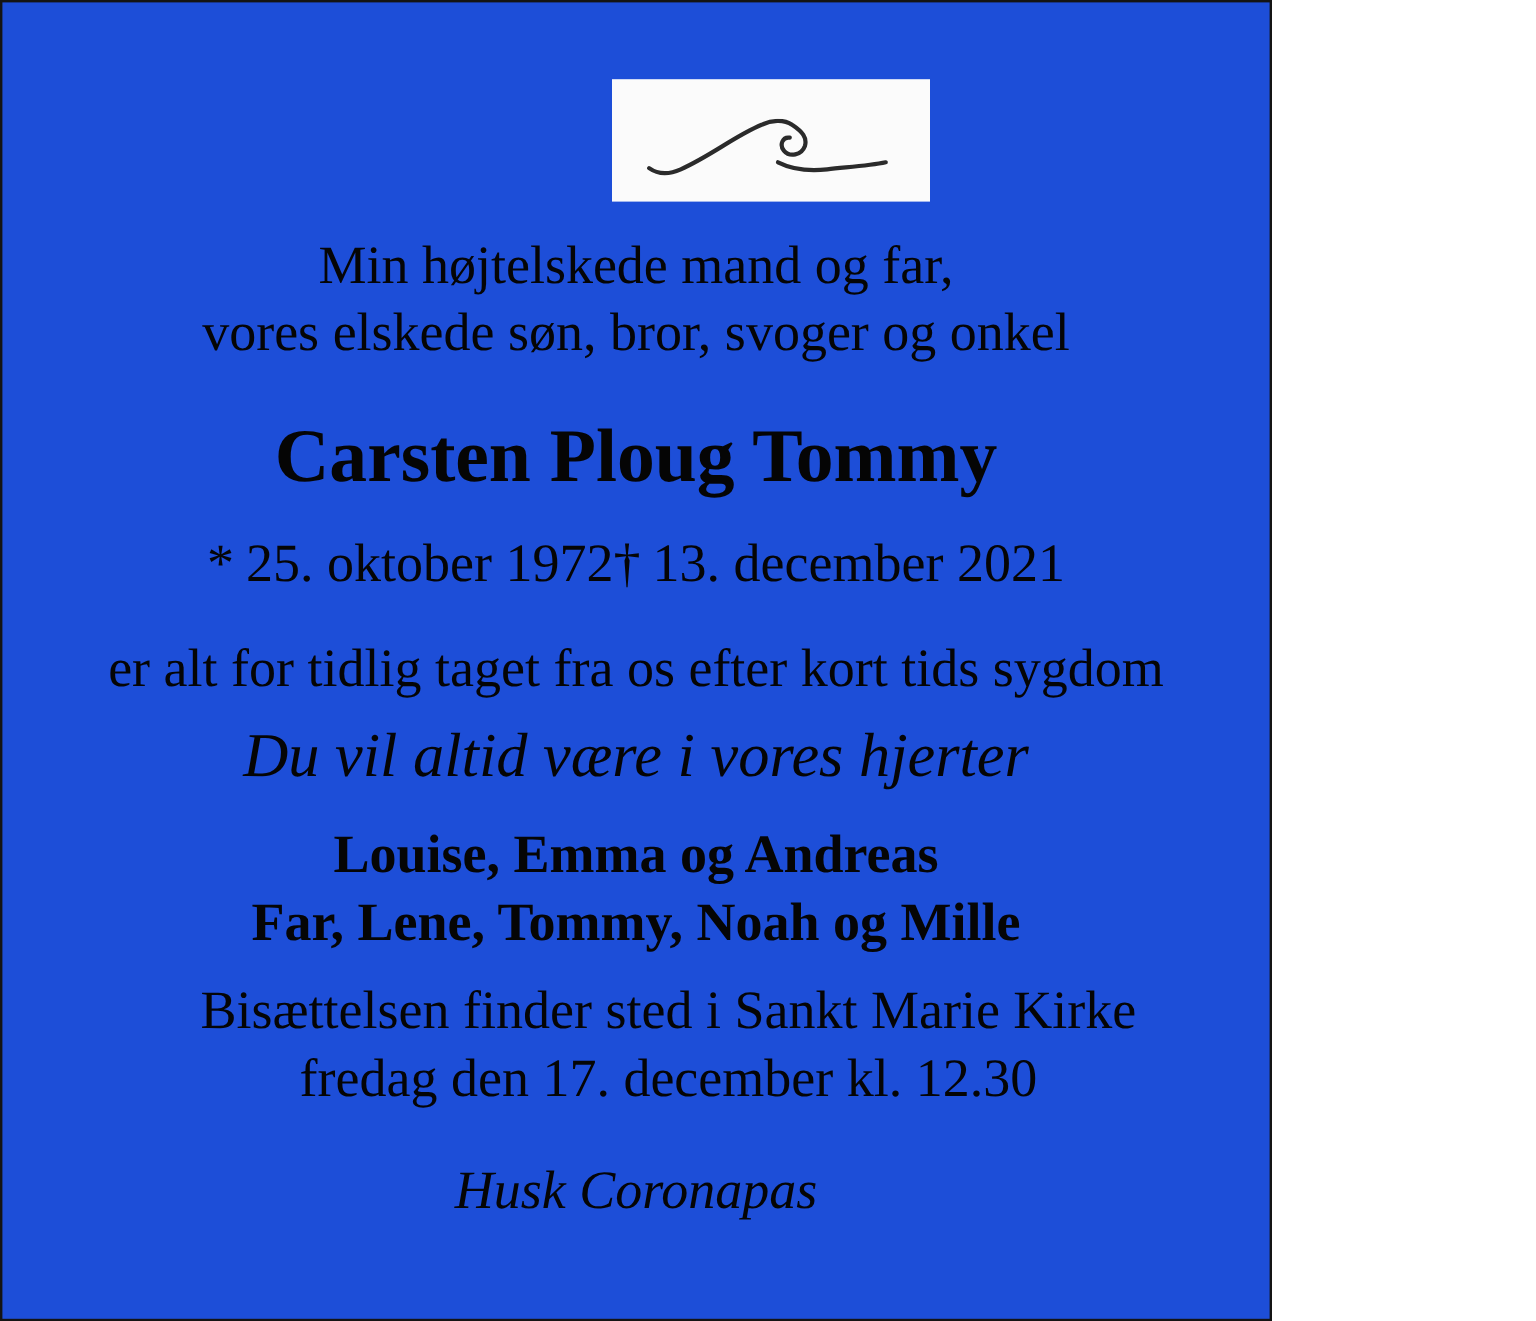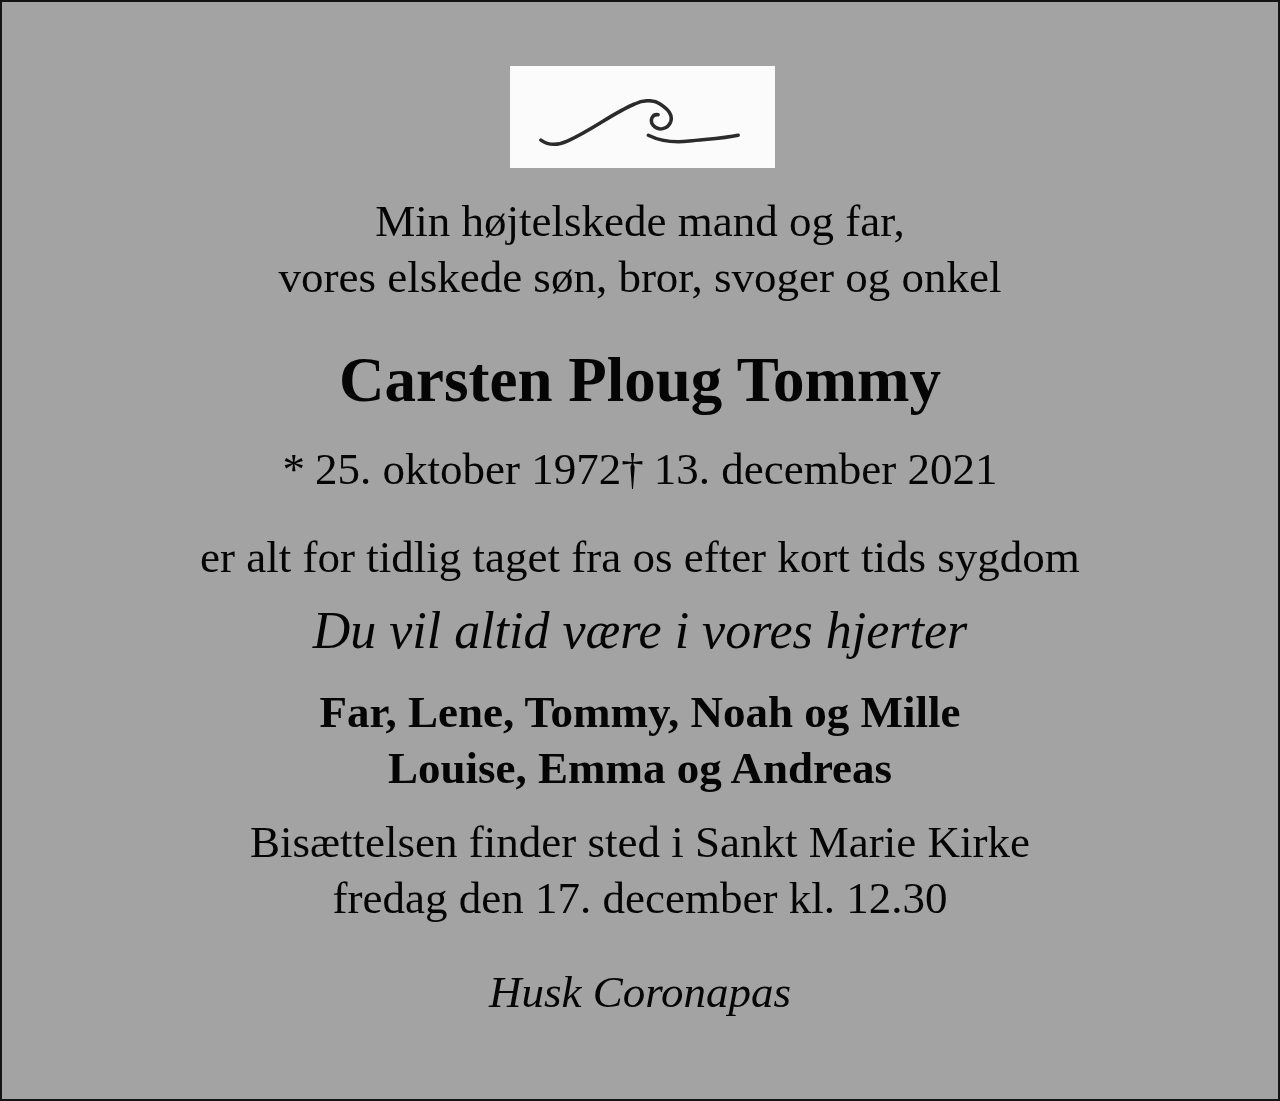--- a/index.html
+++ b/index.html
@@ -2,25 +2,25 @@
 <html><head>
 <meta charset="utf-8">
 <style>
   html, body {
     margin: 0;
     padding: 0;
     background: #ffffff;
   }
   .page {
     position: relative;
-    width: 1280px;
+    width: 1060px;
     height: 1101px;
     box-sizing: border-box;
     border: 2px solid #141414;
-    background: #a3a3a3;
+    background: #1d4ed8;
     font-family: "Liberation Serif", "DejaVu Serif", serif;
     color: #050505;
     overflow: hidden;
   }
   .ornament-backdrop {
     position: absolute;
     left: 508px;
     top: 64px;
     width: 265px;
     height: 102px;
@@ -59,21 +59,21 @@
   .dates .birth-part  { }
   .dates .sym  { margin-right: 10px; }
   .message     { top: 527px; }
   .farewell    {
     top: 599px;
     font-style: italic;
     font-size: 52px;
     line-height: 60px;
   }
   .family      { top: 682px; font-weight: bold; }
-  .ceremony    { top: 812px; }
+  .ceremony    { top: 812px; padding-left: 27px; }
   .note        { top: 962px; font-style: italic; }
 </style>
 </head>
 <body>
 
 <div class="page">
 
   <div class="ornament-backdrop"></div>
 
   <div class="ornament">
@@ -100,22 +100,22 @@
 
   <div class="line dates">
     <span class="birth-part"><span class="sym">*</span><span>25. oktober 1972</span></span><span class="death-part"><span class="sym">†</span><span>13. december 2021</span></span>
   </div>
 
   <div class="line message">er alt for tidlig taget fra os efter kort tids sygdom</div>
 
   <div class="line farewell">Du vil altid være i vores hjerter</div>
 
   <div class="line family">
+    <div>Louise, Emma og Andreas</div>
     <div>Far, Lene, Tommy, Noah og Mille</div>
-    <div>Louise, Emma og Andreas</div>
   </div>
 
   <div class="line ceremony">
     <div>Bisættelsen finder sted i Sankt Marie Kirke</div>
     <div>fredag den 17. december kl. 12.30</div>
   </div>
 
   <div class="line note">Husk Coronapas</div>
 
 </div>

